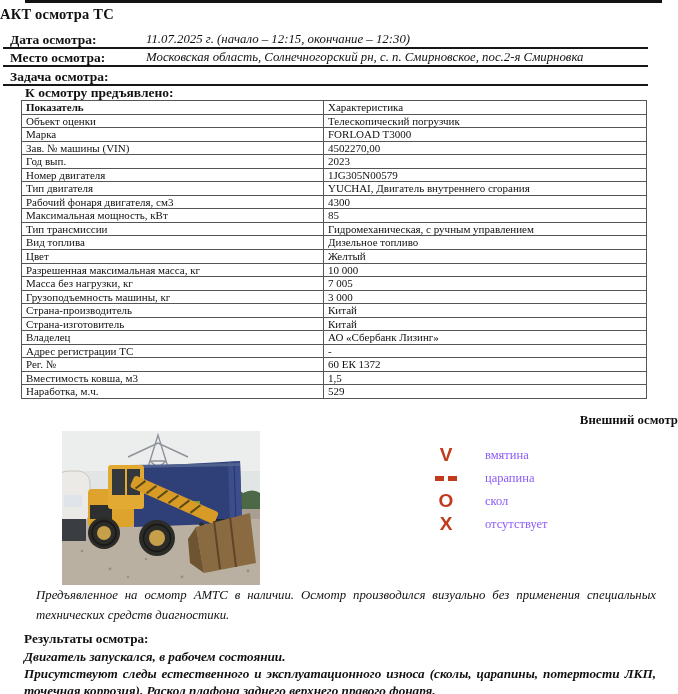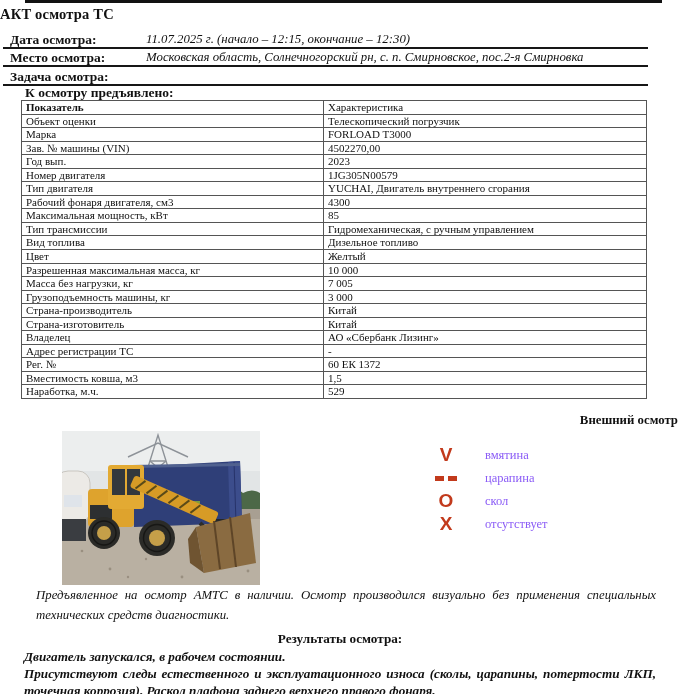--- a/index.html
+++ b/index.html
@@ -37,21 +37,21 @@
   .legend{position:absolute;left:425px;top:444px;width:200px;}
   .legend-item{display:flex;align-items:center;height:22px;margin-bottom:1px;}
   .legend-sym{width:42px;text-align:center;font-family:"Liberation Sans","DejaVu Sans",sans-serif;
               font-weight:bold;font-size:19px;line-height:20px;}
   .legend-sym .dash{display:inline-block;width:9px;height:5px;background:currentColor;margin:0 2px;vertical-align:middle;}
   .legend-label{margin-left:18px;font-size:12.5px;color:#8b5cf6;}
 
   
   .results{position:absolute;left:24px;top:585px;width:632px;font-size:12.8px;}
   .presence{text-align:justify;line-height:20px;margin:0 0 6px 12px;font-style:italic;}
-  .res-heading{font-weight:bold;font-size:13.2px;margin:2px 0 1px 0;text-align:center;}
+  .res-heading{font-weight:bold;font-size:13.2px;margin:2px 0 1px 0;}
   .res-line{font-weight:bold;font-style:italic;font-size:13.2px;line-height:17px;text-align:justify;}
   .bottom-rule{border-bottom:1.6px solid #161616;margin-top:1px;}
 </style>
 </head>
 <body>
 
 <div id="page">
 
   <div class="top-rule"></div>
 

